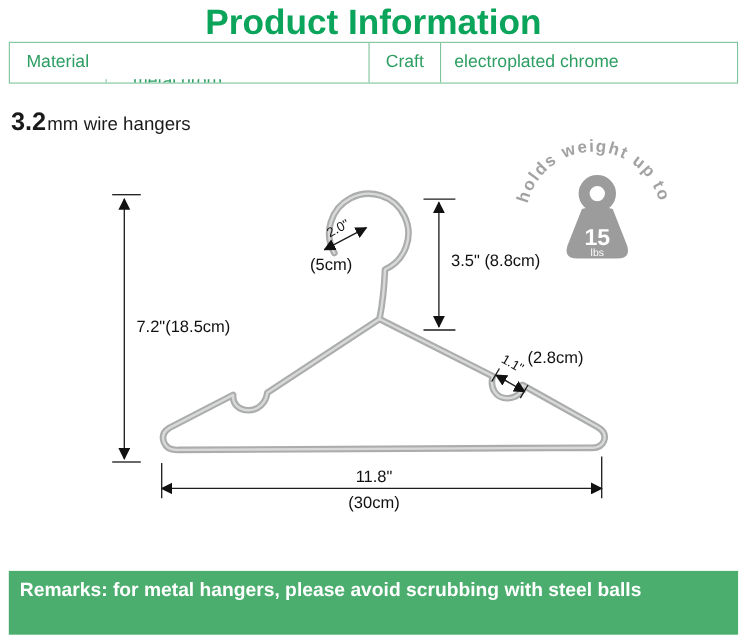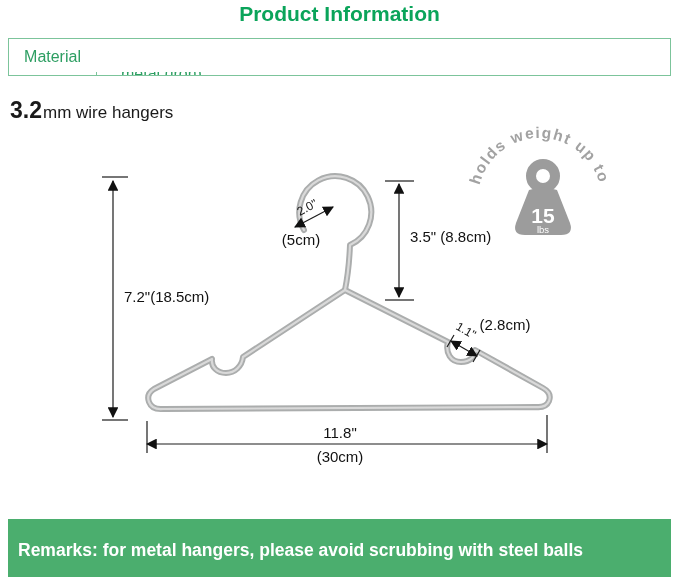--- a/index.html
+++ b/index.html
@@ -8,21 +8,21 @@
     --table-text:#2d9e62;
     --banner:#4bae6e;
   }
   html,body{margin:0;padding:0;background:#fff;}
   .page{
     position:relative;width:679px;height:578px;background:#fff;overflow:hidden;
     font-family:"Liberation Sans",sans-serif;
   }
   .title{
     position:absolute;top:2px;left:0;width:100%;text-align:center;
-    font-size:21px;font-weight:bold;color:var(--green);
+    font-size:32px;font-weight:bold;color:var(--green);
   }
   .spec-table{
     position:absolute;top:38px;left:8px;width:663px;height:38px;
     display:flex;border:1.5px solid var(--table-border);box-sizing:border-box;
   }
   .cell{
     display:flex;align-items:center;font-size:16px;color:var(--table-text);
     box-sizing:border-box;white-space:nowrap;overflow:hidden;
   }
   .cell + .cell{border-left:1.5px solid var(--table-border);}
@@ -40,33 +40,35 @@
   .dim{stroke:#1c1c1c;stroke-width:1.2;fill:none;}
   .dimtext{font-size:15px;fill:#111;}
   .small{font-size:12px;}
   .weight-fill{fill:#9c9c9c;}
   .weight-num{fill:#fff;font-size:21px;font-weight:bold;}
   .weight-unit{fill:#fff;font-size:9.5px;}
   .arc-label{fill:#a2a2a2;font-size:15.5px;font-weight:bold;letter-spacing:1.5px;}
   .remarks{
     position:absolute;left:8px;top:519px;width:663px;height:58px;box-sizing:border-box;
     background:var(--banner);color:#fff;font-weight:bold;font-size:17.5px;
-    padding:19px 10px;line-height:1.4;
+    padding:5px 10px;line-height:1.4;
   }
 </style>
 </head>
 <body>
 
 <div class="page">
 
   <div class="title">Product Information</div>
 
   <div class="spec-table">
     <div class="cell c0">Material</div>
     <div class="cell c1">metal (iron)</div>
+    <div class="cell c2">Craft</div>
+    <div class="cell c3">electroplated chrome</div>
   </div>
 
   <div class="wire-note">
     <span class="val">3.2</span><span>mm wire hangers</span>
   </div>
 
   <svg class="diagram" width="679" height="410" viewBox="0 0 679 410">
     <defs>
       <marker id="ah" viewBox="0 0 10 10" refX="9" refY="5" markerWidth="9" markerHeight="9" orient="auto-start-reverse">
         <path d="M0,0 L10,5 L0,10 z" fill="#111"></path>

